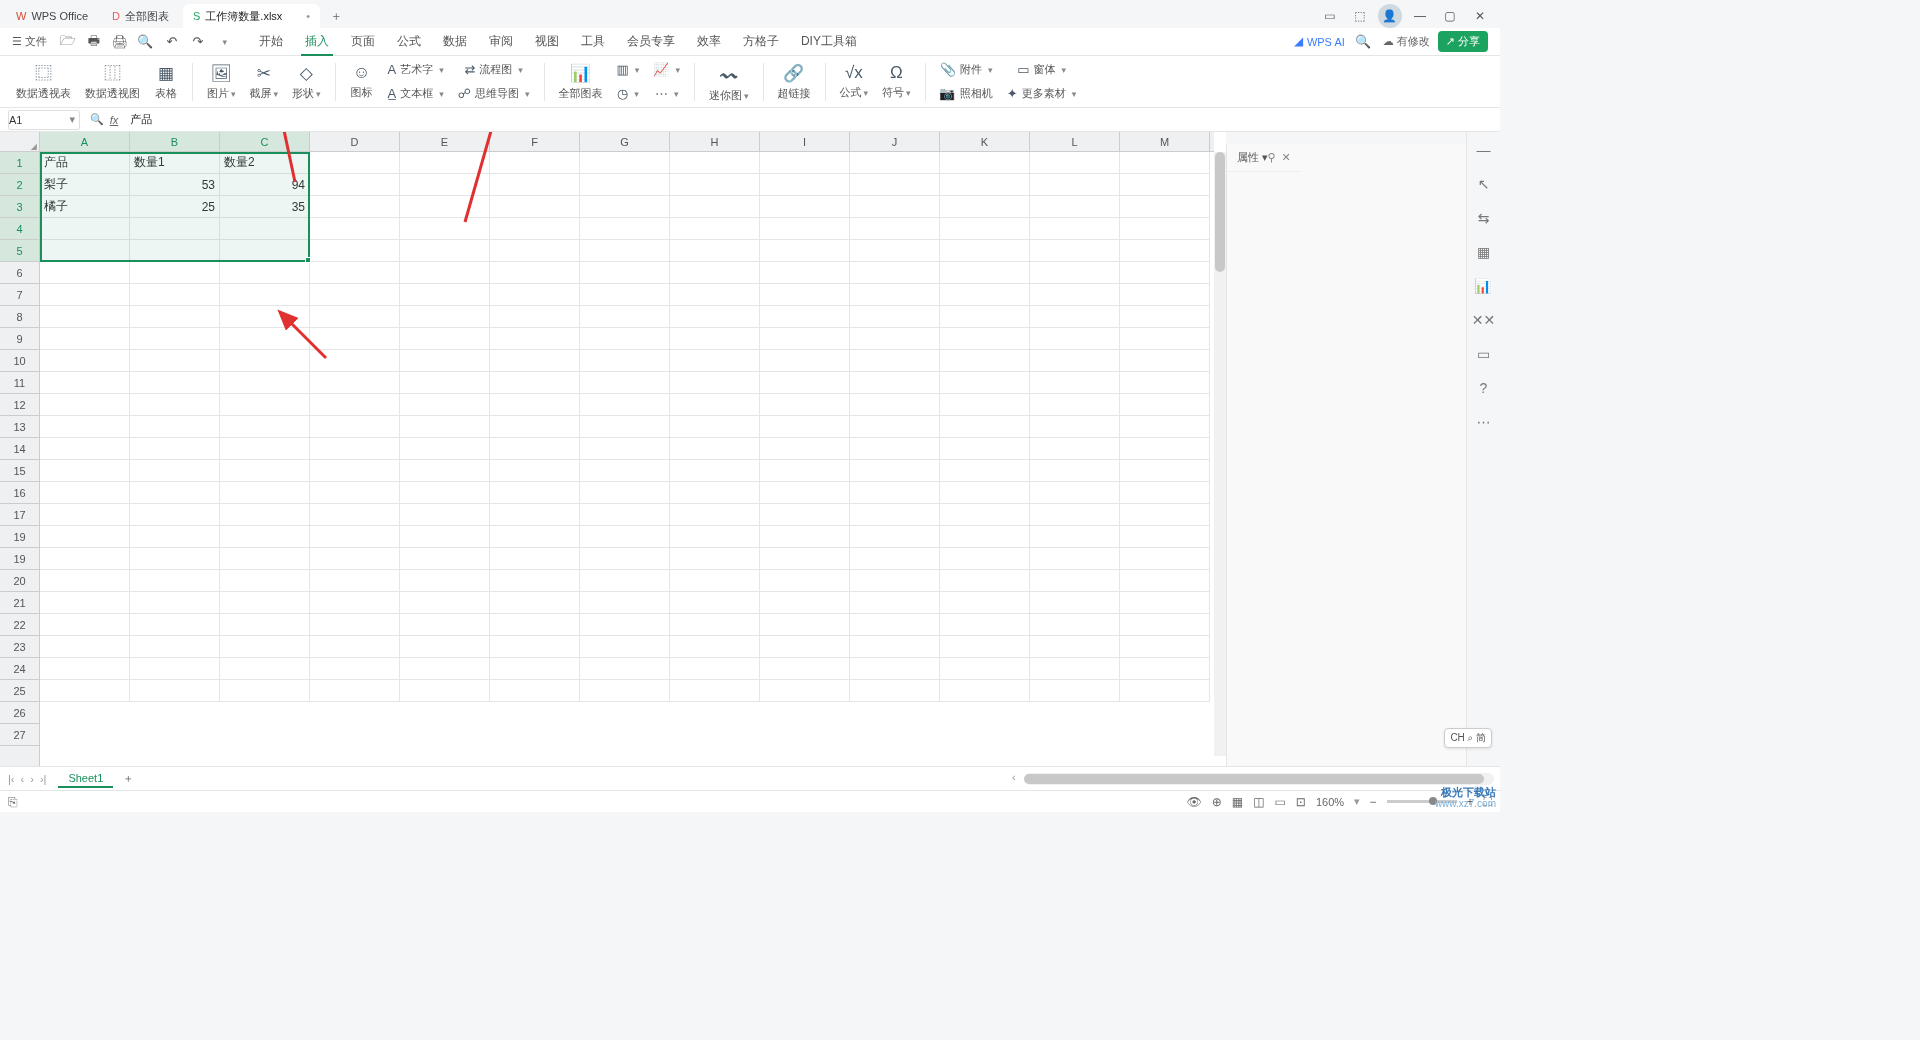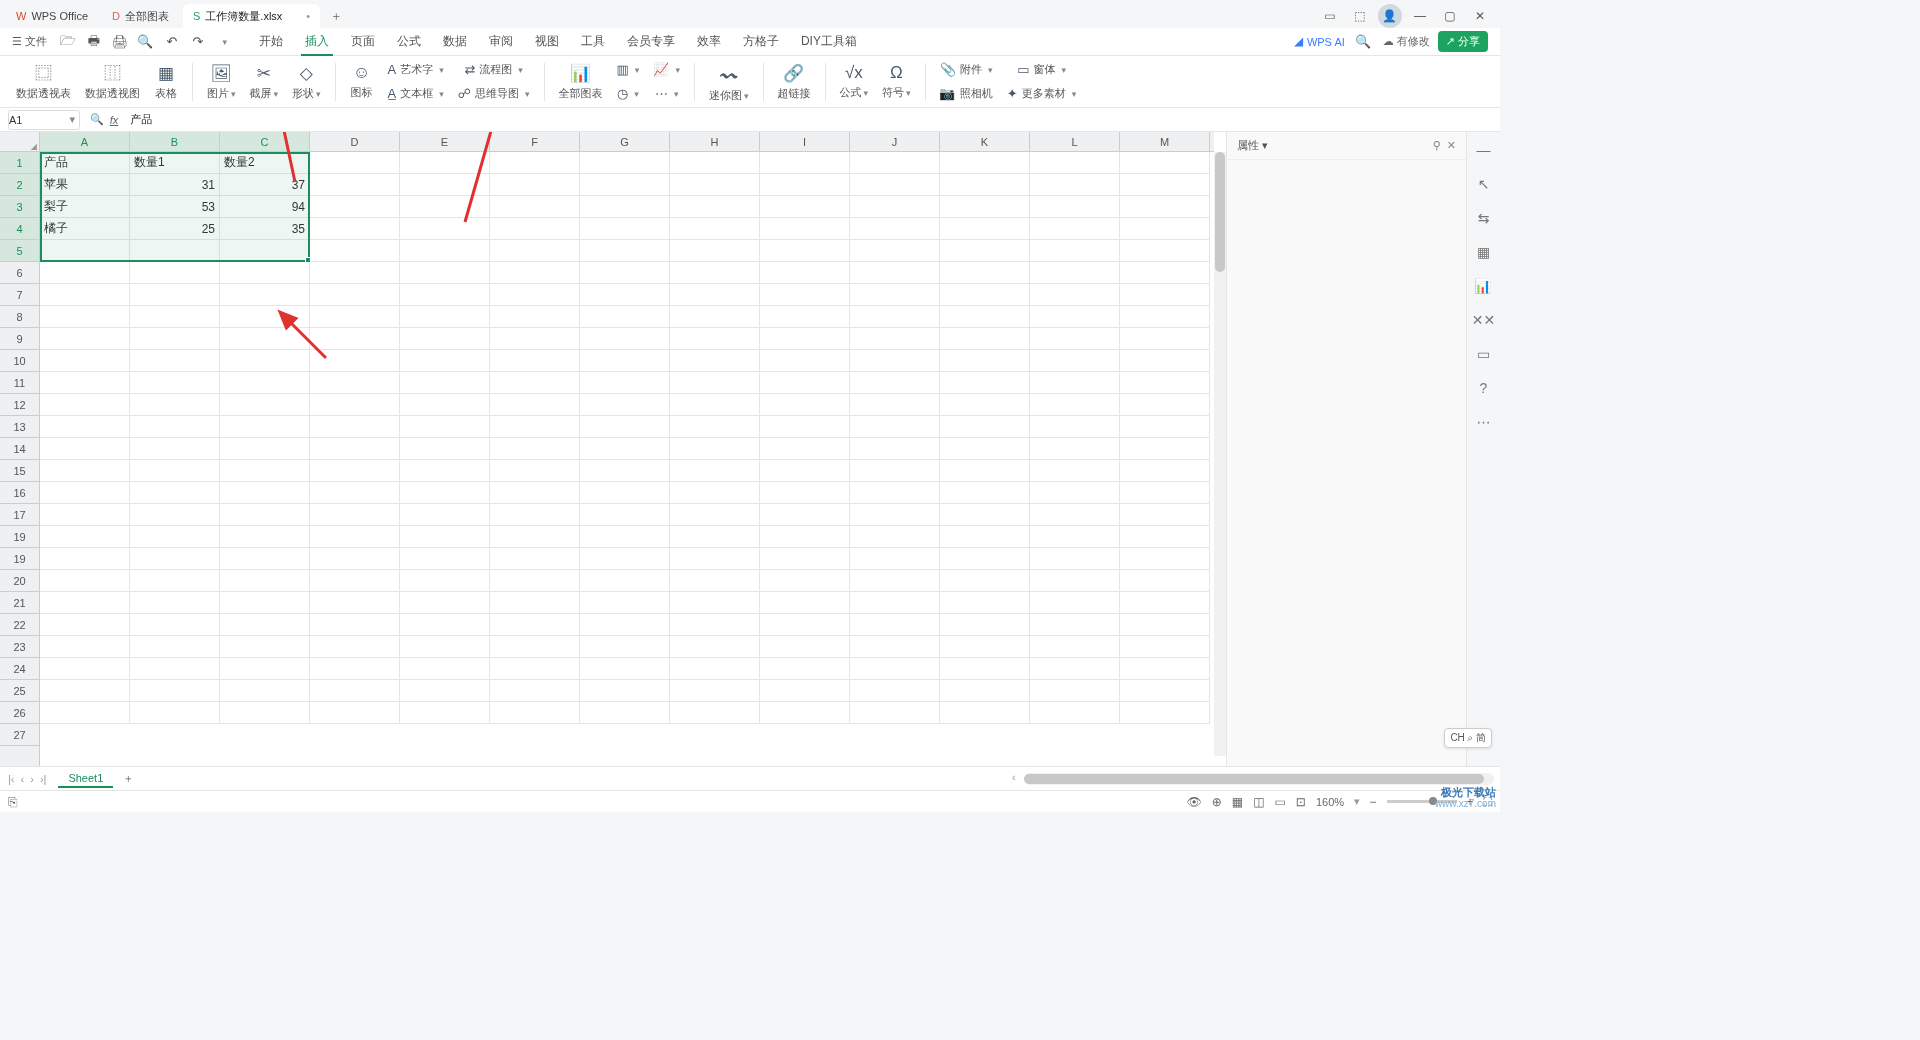--- a/index.html
+++ b/index.html
@@ -62,21 +62,21 @@
 .vhandle { position:absolute; top:0; left:1px; right:1px; height:120px; background:#c8c8c8; border-radius:6px; }
 .selbox { position:absolute; border:2px solid #1a8f5c; pointer-events:none; z-index:4;}
 .selfill { position:absolute; background:rgba(26,143,92,0.08); pointer-events:none; z-index:1; }
 .selhdl { position:absolute; width:6px; height:6px; background:#1a8f5c; border:1px solid #fff; right:-3px; bottom:-3px;}
 
 
 .arrow { position:absolute; pointer-events:none; z-index:10; }
 .arrow svg { overflow:visible; }
 
 
-.rpanel { width:240px; background:#f9f9fa; border-left:1px solid #e5e5e5; display:flex; flex-direction:column; }
+.rpanel { width:240px; background:#f9f9fa; border-left:1px solid #e5e5e5; display:flex; flex-direction:row;margin-top:12px; }
 .rphdr { height:28px; display:flex; align-items:center; padding:0 10px; font-size:11px; color:#555; border-bottom:1px solid #eee;}
 .rphdr .sp { margin-left:auto; display:flex; gap:6px; color:#888; }
 .rtool { width:34px; background:#f5f6f7; border-left:1px solid #e5e5e5; display:flex; flex-direction:column; align-items:center; gap:14px; padding-top:8px;}
 .rtool .ti { width:20px; height:20px; color:#777; display:flex; align-items:center; justify-content:center; cursor:pointer; font-size:14px; }
 
 
 .sheetbar { height:24px; background:#fff; border-top:1px solid #e5e5e5; display:flex; align-items:center; padding:0 6px; font-size:11px;}
 .shnav { display:flex; gap:2px; color:#999; }
 .shnav span { padding:0 2px; cursor:pointer;}
 .shtab { margin-left:10px; padding:2px 10px; display:flex; align-items:center; cursor:pointer; border-bottom:2px solid #1a8f5c; color:#1a8f5c; font-weight:500;}
@@ -344,35 +344,20 @@
           <div class="cell"></div>
           <div class="cell"></div>
           <div class="cell"></div>
           <div class="cell"></div>
           <div class="cell"></div>
           <div class="cell"></div>
           <div class="cell"></div>
           <div class="cell"></div>
         </div>
         <div class="cellrow">
-          <div class="cell">苹果</div>
-          <div class="cell num">31</div>
-          <div class="cell num">37</div>
-          <div class="cell"></div>
-          <div class="cell"></div>
-          <div class="cell"></div>
-          <div class="cell"></div>
-          <div class="cell"></div>
-          <div class="cell"></div>
-          <div class="cell"></div>
-          <div class="cell"></div>
-          <div class="cell"></div>
-          <div class="cell"></div>
-        </div>
-        <div class="cellrow">
           <div class="cell">梨子</div>
           <div class="cell num">53</div>
           <div class="cell num">94</div>
           <div class="cell"></div>
           <div class="cell"></div>
           <div class="cell"></div>
           <div class="cell"></div>
           <div class="cell"></div>
           <div class="cell"></div>
           <div class="cell"></div>

